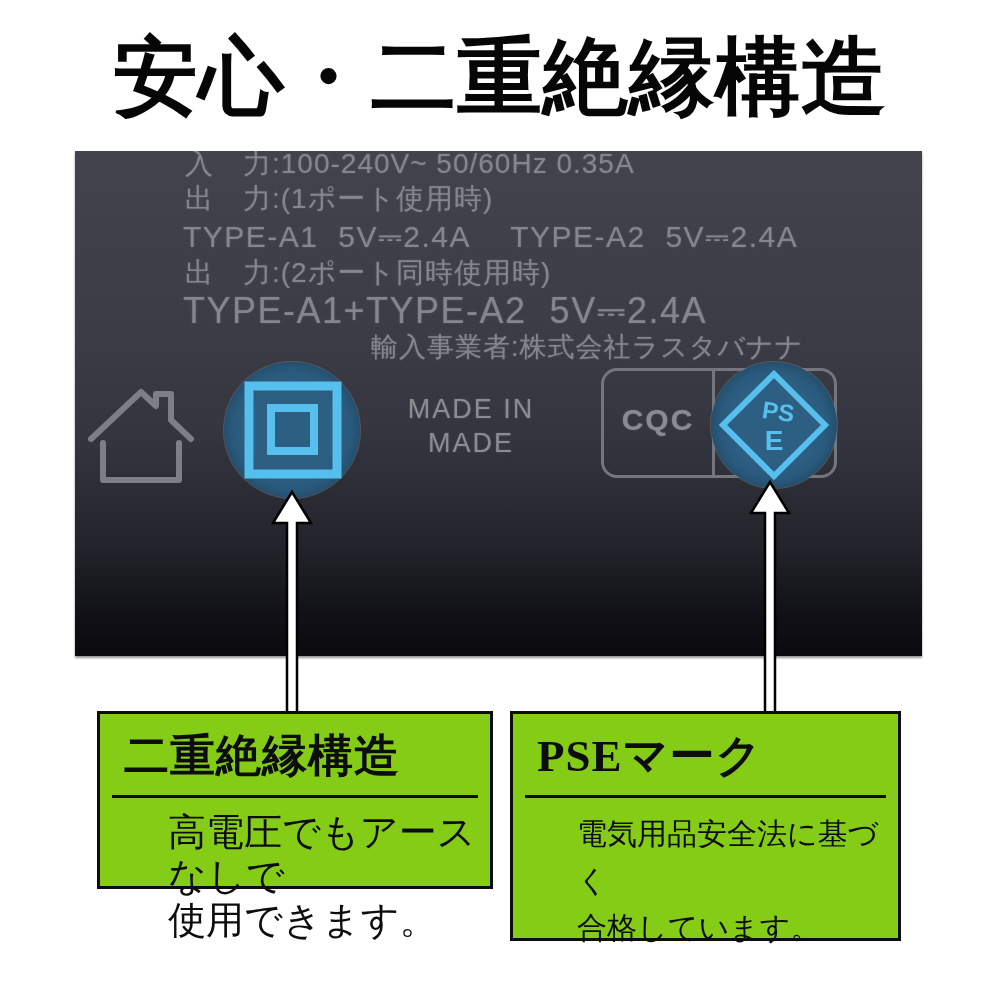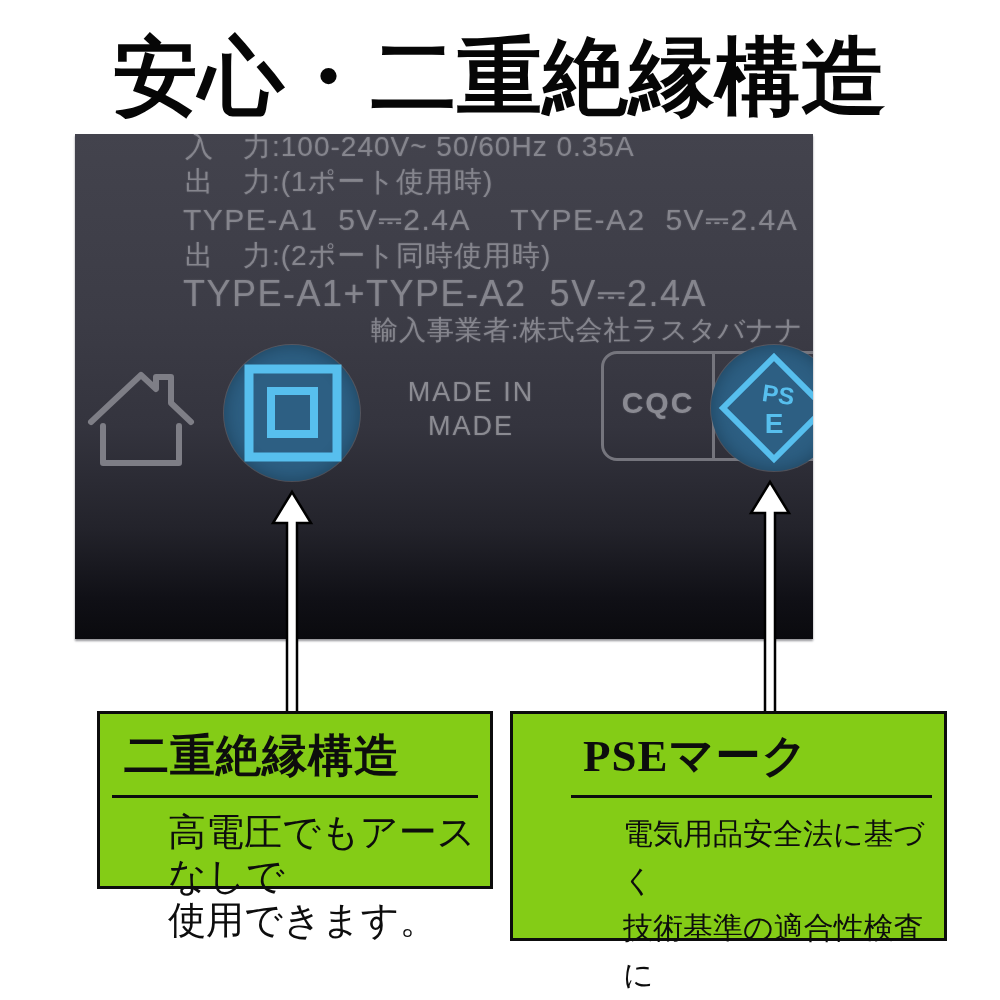--- a/index.html
+++ b/index.html
@@ -5,21 +5,21 @@
   html,body{margin:0;padding:0;background:#fff;}
   .page{position:relative;width:1000px;height:1000px;background:#ffffff;overflow:hidden;
         font-family:"Liberation Sans","DejaVu Sans",sans-serif;}
 
   
   .title{position:absolute;top:20px;left:0;width:1000px;text-align:center;
          font-family:"Liberation Serif","DejaVu Serif",serif;
          font-size:85px;font-weight:700;color:#060606;letter-spacing:1px;white-space:nowrap;}
 
   
-  .photo{position:absolute;left:75px;top:134px;width:738px;height:505px;overflow:hidden;
+  .photo{position:absolute;left:75px;top:151px;width:847px;height:505px;overflow:hidden;
          background:linear-gradient(180deg,#43434d 0%,#3c3c46 36%,#34343e 58%,#23232b 78%,#101016 92%,#0a0a0e 100%);
          box-shadow:0 2px 2px rgba(130,130,135,0.85);}
   .spec{position:absolute;color:#85858d;font-size:28px;letter-spacing:1px;white-space:pre;
         text-shadow:0 0 2px rgba(160,160,168,.35);}
   .spec.l1{left:110px;top:-6px;}
   .spec.l2{left:110px;top:29px;}
   .spec.l3{left:108px;top:66px;font-size:30px;letter-spacing:1.5px;}
   .spec.l4{left:110px;top:103px;}
   .spec.l5{left:108px;top:139px;font-size:36px;letter-spacing:1.5px;}
   .spec.l6{left:296px;top:178px;font-size:27px;}
@@ -44,21 +44,21 @@
 
   
   .arrow{position:absolute;}
   .arrow-left{left:269px;top:489px;}
   .arrow-right{left:747px;top:479px;}
 
   
   .callout{position:absolute;background:#84cc16;border:3px solid #0d0d0d;
            font-family:"Liberation Serif","DejaVu Serif",serif;color:#0d0d0d;}
   .callout-left{left:97px;top:711px;width:390px;height:172px;}
-  .callout-right{left:510px;top:711px;width:385px;height:224px;padding-left:46px;}
+  .callout-right{left:510px;top:711px;width:385px;height:224px;}
   .callout .heading{margin:12px 14px 0 24px;font-size:45px;font-weight:700;letter-spacing:1px;white-space:nowrap;}
   .callout .rule{height:3px;background:#0d0d0d;margin:9px 12px 0 12px;}
   .callout .body{margin:12px 10px 0 0;font-size:38px;line-height:44px;}
   .callout-left .body{margin-left:68px;}
   .callout-right .body{margin-left:64px;font-size:30px;line-height:47px;}
 </style>
 </head>
 <body>
 
 <div class="page">
@@ -118,18 +118,17 @@
       <div>高電圧でもアースなしで</div>
       <div>使用できます。</div>
     </div>
   </div>
 
   <div class="callout callout-right">
     <div class="heading">PSEマーク</div>
     <div class="rule"></div>
     <div class="body">
       <div>電気用品安全法に基づく</div>
-      <div>技術基準の適合性検査に</div>
       <div>合格しています。</div>
     </div>
   </div>
 
 </div>
 
 </body></html>

